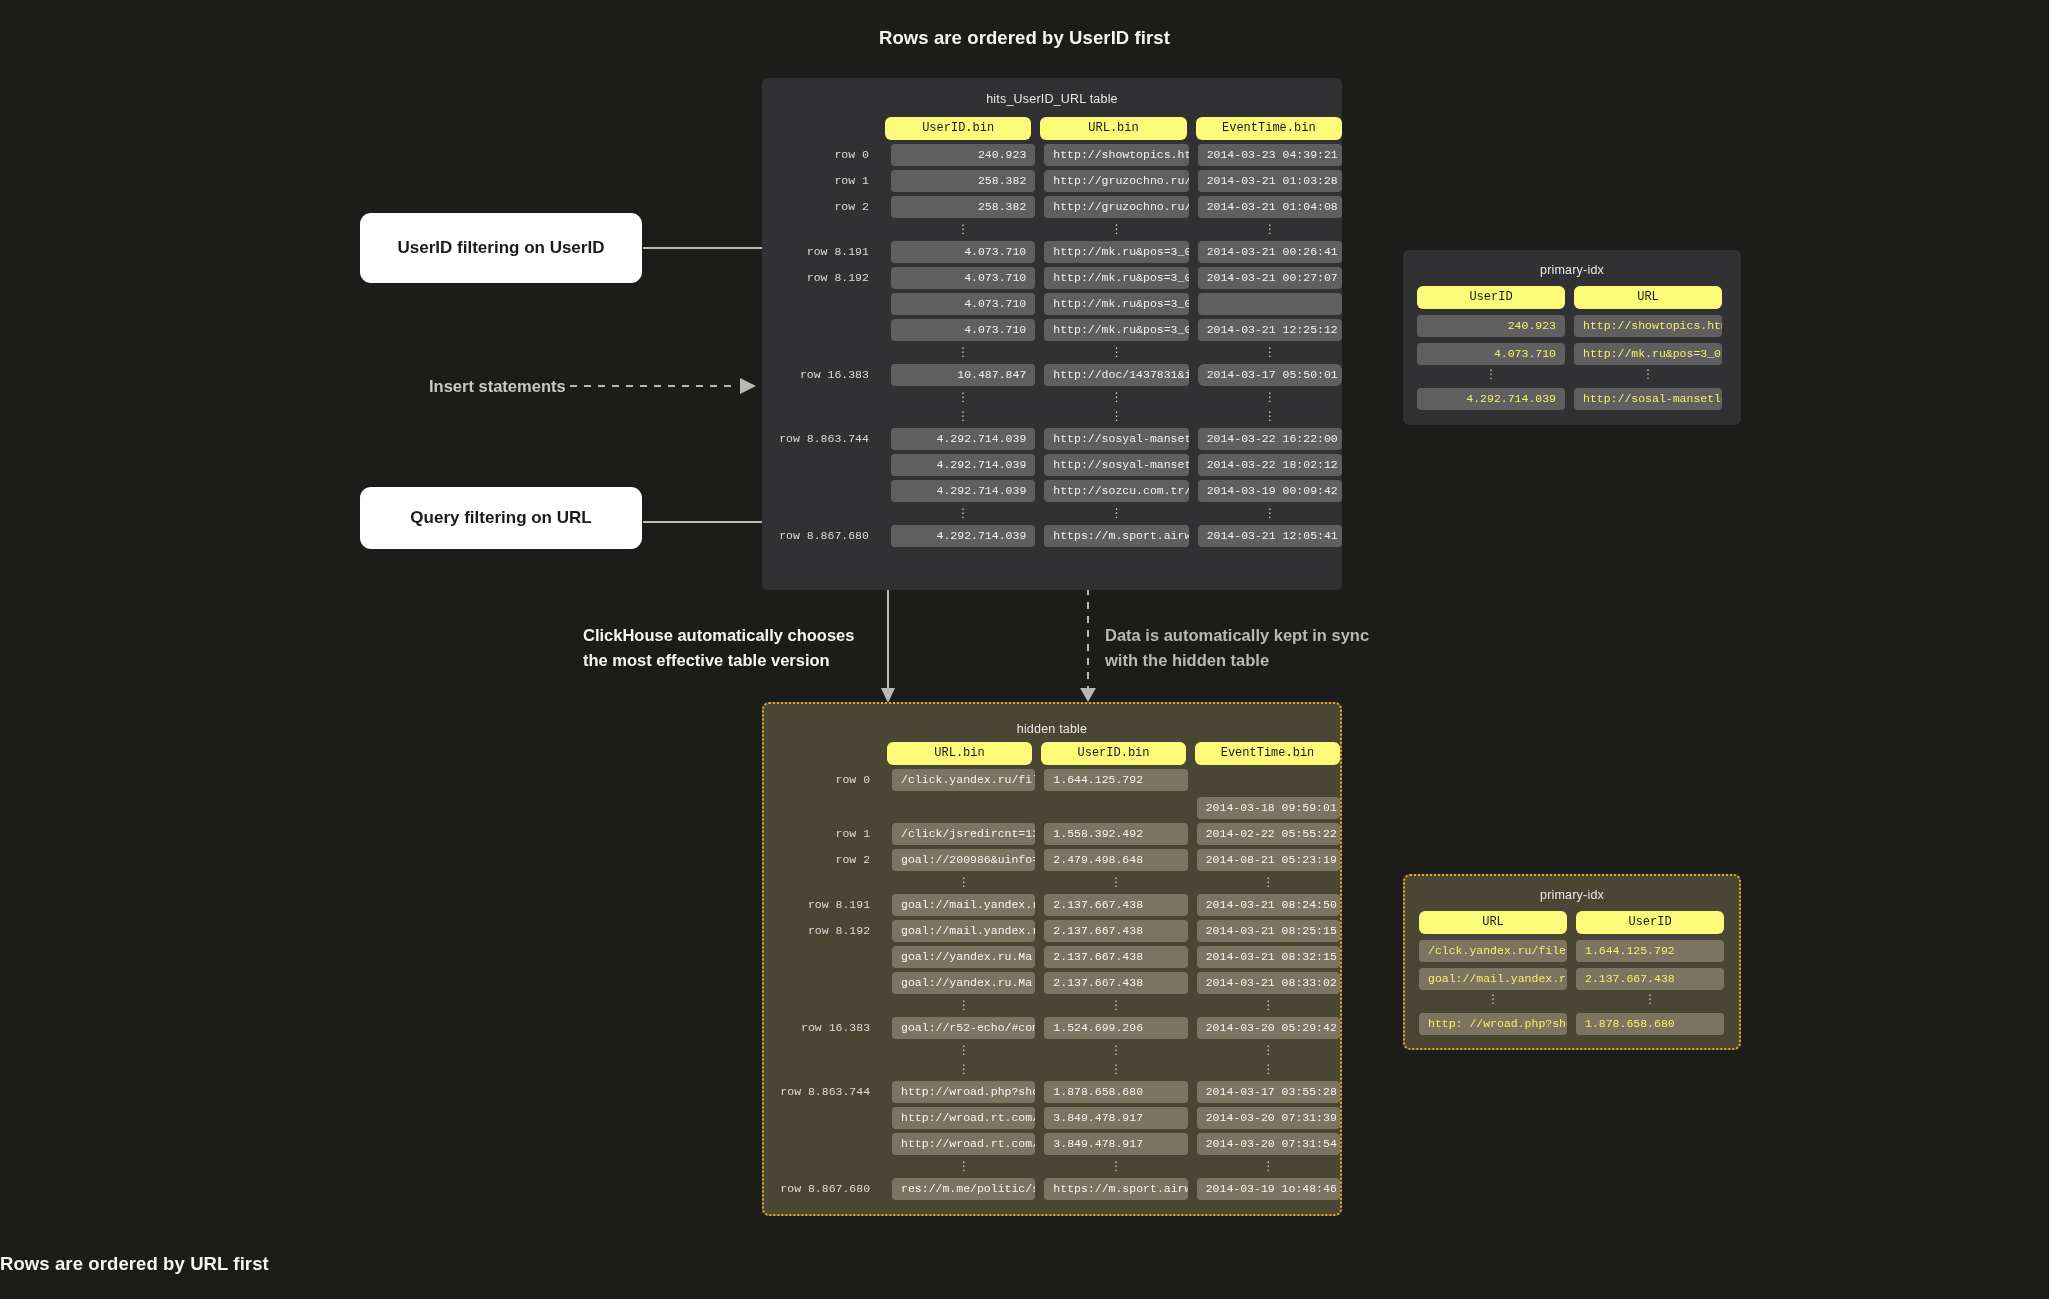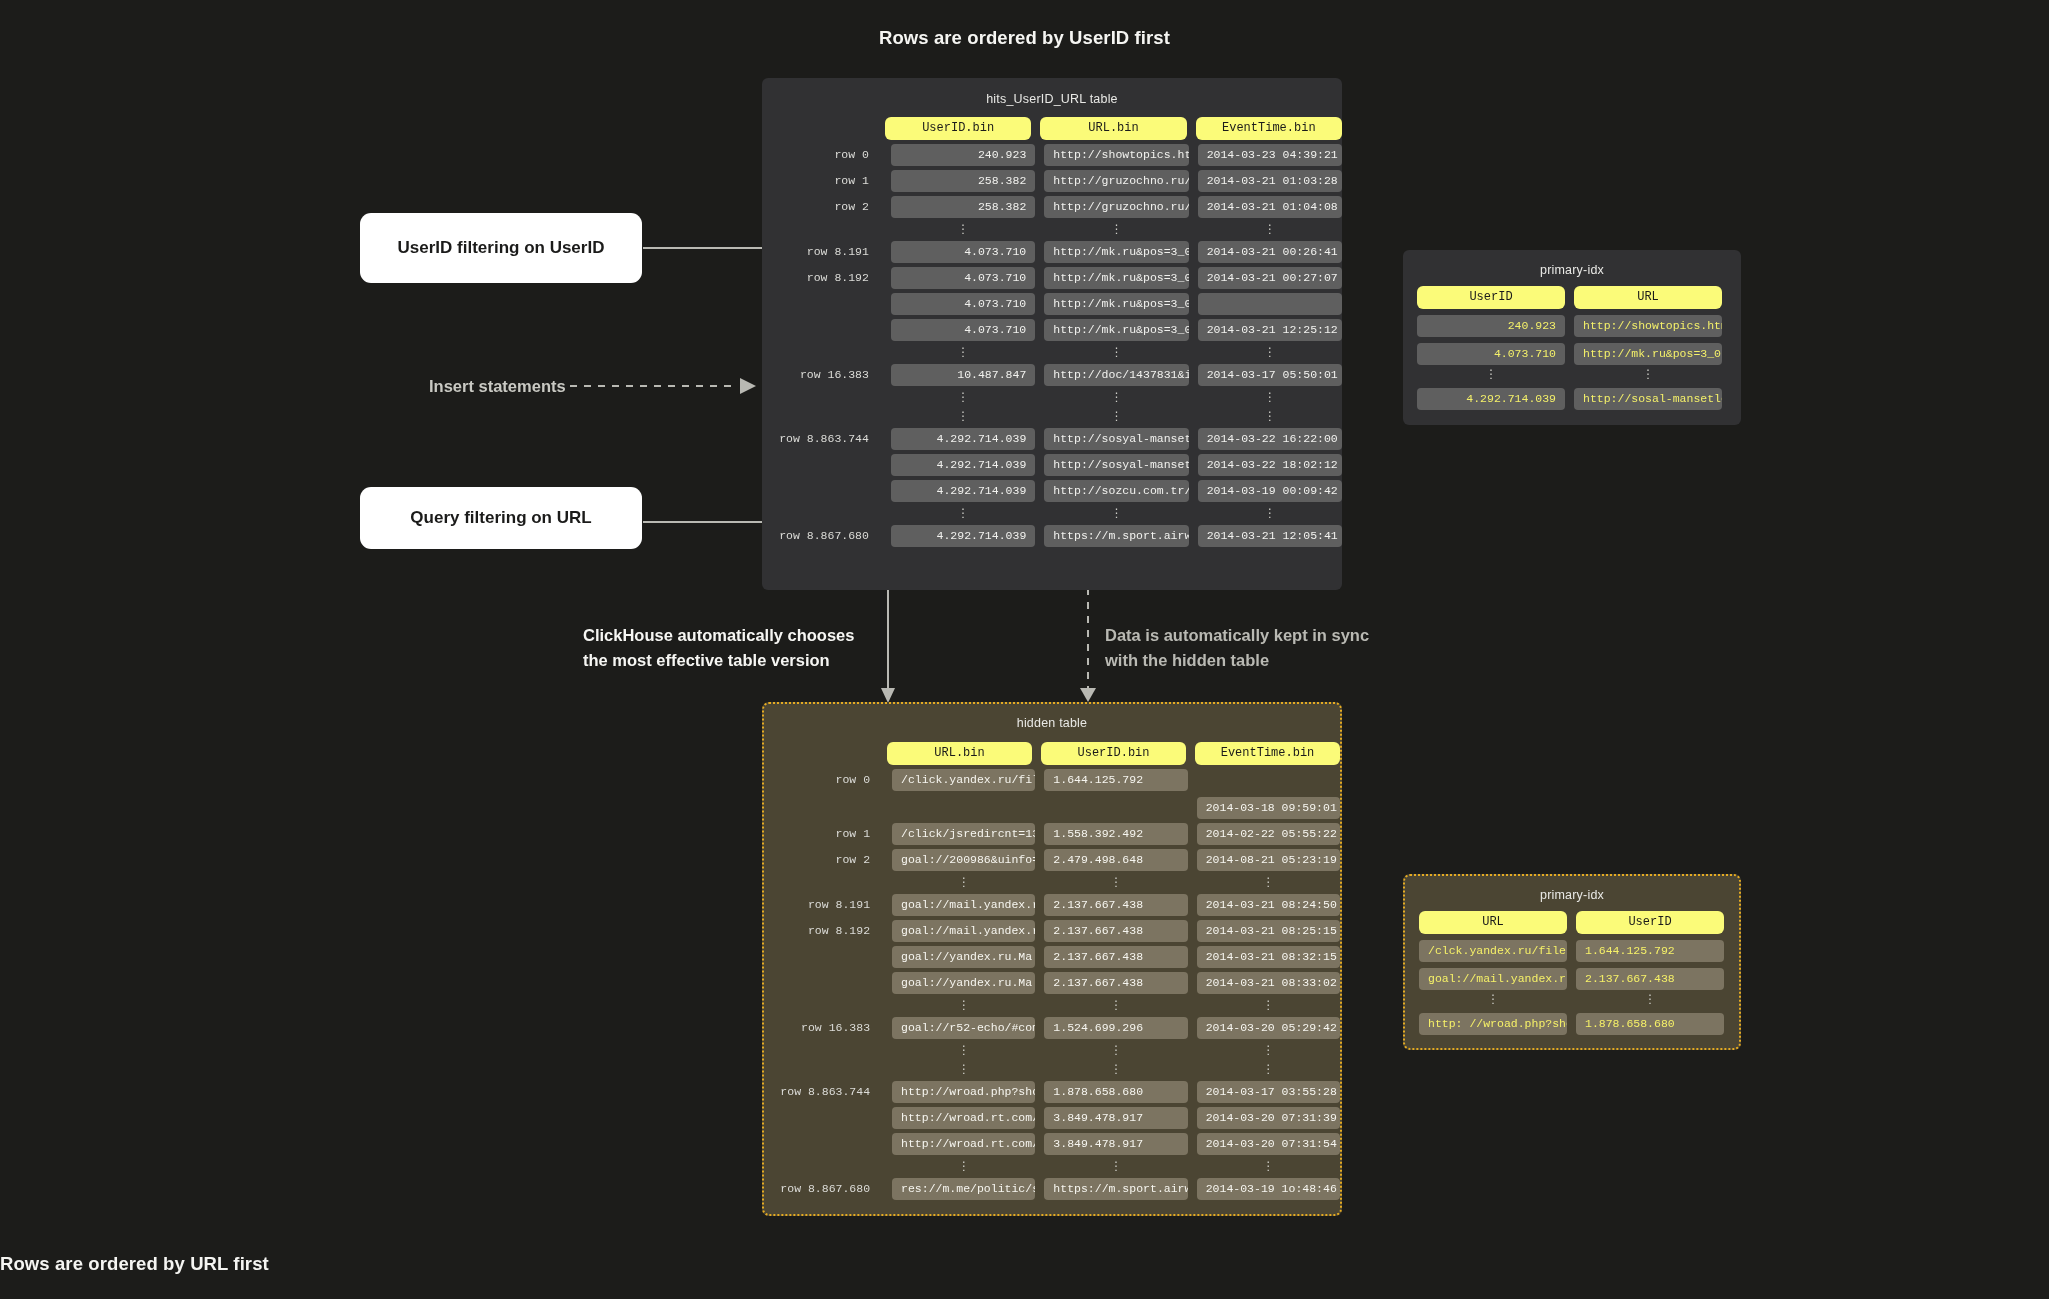--- a/index.html
+++ b/index.html
@@ -229,21 +229,21 @@
       <div class="data-row" style="margin-top: 5px;">
         <div class="rowlabel" style="width: 123px;"></div>
         <div class="cell blank ell" style="width: 148px;">⋮</div>
         <div class="cell blank ell" style="width: 148px;">⋮</div>
         <div class="cell blank ell" style="width: 148px;">⋮</div>
       </div>
       <div class="data-row" style="margin-top: 4px;">
         <div class="rowlabel" style="width: 123px;">row 16.383</div>
         <div class="cell body r" style="width: 148px;">10.487.847</div>
         <div class="cell body l" style="width: 148px;">http://doc/1437831&amp;is_mo...</div>
-        <div class="cell body l" style="width: 148px;">2014-03-17 05:50:01</div>
+        <div class="cell body l" style="width: 148px; border-radius: 6px;">2014-03-17 05:50:01</div>
       </div>
       <div class="data-row" style="margin-top: 5px;">
         <div class="rowlabel" style="width: 123px;"></div>
         <div class="cell blank ell" style="width: 148px;">⋮</div>
         <div class="cell blank ell" style="width: 148px;">⋮</div>
         <div class="cell blank ell" style="width: 148px;">⋮</div>
       </div>
       <div class="data-row" style="margin-top: 5px;">
         <div class="rowlabel" style="width: 123px;"></div>
         <div class="cell blank ell" style="width: 148px;">⋮</div>
@@ -303,21 +303,21 @@
         <div class="cell blank ell" style="width: 148px;">⋮</div>
       </div>
       <div class="data-row" style="margin-left: 14px; margin-top: 6px;">
         <div class="cell body r" style="width: 148px;">4.292.714.039</div>
         <div class="cell body l" style="width: 148px;">http://sosal-mansetleri...</div>
       </div>
     </div>
 </div>
 
 <div class="panel olive" style="left:762px; top:702px; width:580px; height:514px;">
-  <div class="panel-title" style="top:12px;">hidden table</div>
+  <div class="panel-title" style="top:18px;">hidden table</div>
   <div class="tbl mono" style="left:0; top:38px; width:576px;" id="hidden-table">
       <div class="hdr-row" style="margin-left: 123px;">
         <div class="cell hdr" style="width: 148px;">URL.bin</div>
         <div class="cell hdr" style="width: 148px;">UserID.bin</div>
         <div class="cell hdr" style="width: 148px;">EventTime.bin</div>
       </div>
       <div class="data-row" style="margin-top: 4px;">
         <div class="rowlabel" style="width: 123px;">row 0</div>
         <div class="cell body l" style="width: 148px;">/click.yandex.ru/file.co ...</div>
         <div class="cell body l" style="width: 148px;">1.644.125.792</div>

